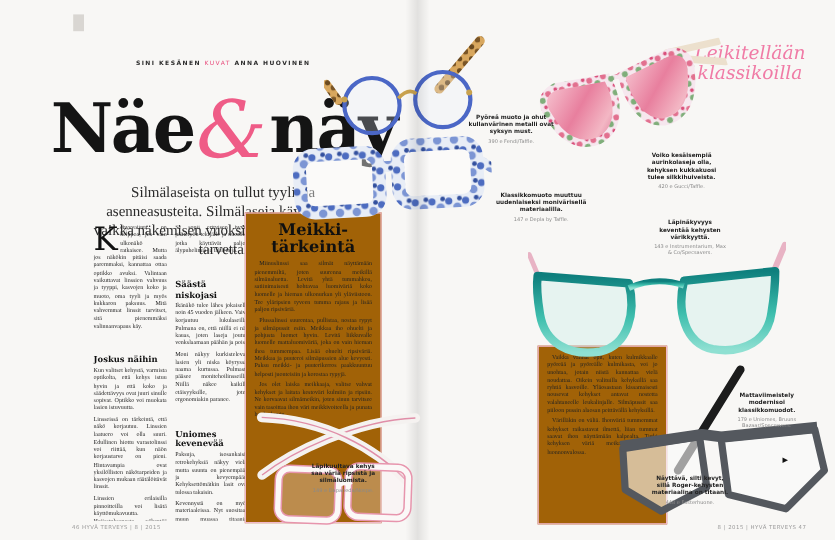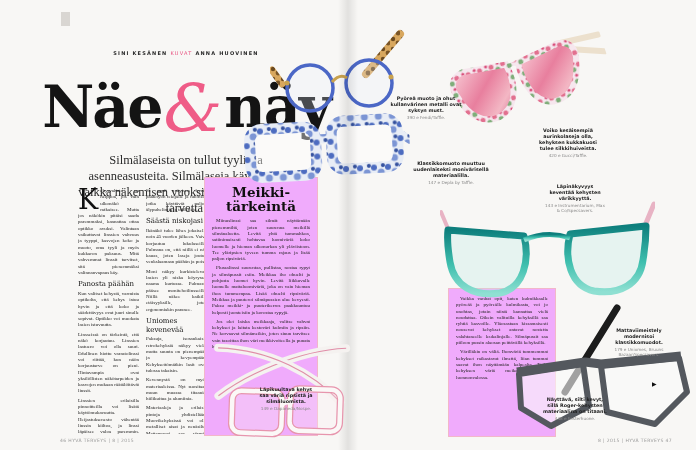--- a/index.html
+++ b/index.html
@@ -25,24 +25,24 @@
     font-size:12.5px;line-height:1.28;color:#2b2b2b;}
 
   
   .col{position:absolute;top:188px;height:246px;overflow:hidden;text-align:justify;
     font-size:5px;line-height:1.26;color:#222;}
   .col1{left:78px;width:61px;}
   .col2{left:146px;width:61px;}
   .col p{margin:0 0 3px 0;}
   .dropcap{float:left;font-family:"DejaVu Serif",serif;font-size:27px;line-height:23px;
     padding-right:2px;color:#111;}
-  .subhead{font-family:"DejaVu Serif",serif;font-weight:normal;font-size:7px;margin:4px 0 2px 0;color:#111;}
-
-  
-  .tipbox{position:absolute;background:#f0abfc;border:1px solid #f2b7c9;box-sizing:border-box;
+  .subhead{font-family:"DejaVu Serif",serif;font-weight:bold;font-size:7px;margin:20px 0 2px 0;color:#111;}
+
+  
+  .tipbox{position:absolute;background:#a16207;border:1px solid #f2b7c9;box-sizing:border-box;
     padding:7px 7px;text-align:justify;font-size:5px;line-height:1.26;color:#222;overflow:hidden;}
   .tipbox h2{font-family:"DejaVu Serif",serif;font-size:13.5px;line-height:1.05;margin:0 0 5px 0;
     text-align:center;color:#101010;font-weight:bold;}
   .tipbox p{margin:0 0 3px 0;text-indent:4px;}
   .box-meikki{left:204px;top:177px;width:114px;height:259px;}
   .box-korosta{left:448px;top:288px;width:108px;height:149px;}
 
   
   .script-head{position:absolute;left:560px;top:36px;width:130px;text-align:center;
     font-family:"DejaVu Serif",serif;font-style:italic;font-size:15.5px;line-height:1.1;
@@ -85,21 +85,21 @@
   </div>
 
   <div class="title">
     <span class="w">Näe</span><span class="amp">&amp;</span><span class="w">näy</span>
   </div>
 
   <div class="lede">Silmälaseista on tullut tyyli- ja asenneasusteita. Silmälaseja käytetään, vaikka näkemisen vuoksi niille ei olisikaan tarvetta.</div>
 
   <div class="col col1">
     <p><span class="dropcap">K</span><span>ehysvalinta on helppoa, jos vain ulkonäkö ratkaisee. Mutta jos näkökin pitäisi saada paremmaksi, kannattaa ottaa optikko avuksi. Valintaan vaikuttavat linssien vahvuus ja tyyppi, kasvojen koko ja muoto, oma tyyli ja myös kukkaron paksuus. Mitä vahvemmat linssit tarvitset, sitä pienemmäksi valinnanvapaus käy.</span></p>
-    <div class="subhead">Panosta päähän</div>
+    <div class="subhead">Joskus näihin</div>
     <p>Kun valitset kehystä, varmista optikolta, että kehys istuu hyvin ja että koko ja säädettävyys ovat juuri sinulle sopivat. Optikko voi muokata lasien istuvuutta.</p>
     <p>Linsseissä on tärkeintä, että näkö korjautuu. Linssien laatuero voi olla suuri. Edullinen hiottu varastolinssi voi riittää, kun näön korjaustarve on pieni. Hintavampia ovat yksilöllisten näkötarpeiden ja kasvojen mukaan räätälöitävät linssit.</p>
     <p>Linssien erilaisilla pinnoitteilla voi lisätä käyttömukavuutta. Heijastuksenesto vähentää linssin kiiltoa, ja linssi läpäisee valoa paremmin. Likaa hylkivä pinta helpottaa puhtaanapitoa. Blue control -pinnoite vähentää epätarkkuutta ja sinisen valon pääsyä silmään.</p>
   </div>
 
   <div class="col col2">
     <p>Se sopii erityisen hyvin päätetyön tekijälle ja nuorille, jotka käyttävät paljon älypuhelimia ja tabletteja.</p>
     <div class="subhead">Säästä niskojasi</div>
     <p>Ikänäkö tulee lähes jokaiselle noin 45 vuoden jälkeen. Vaiva korjautuu lukulaseilla. Pulmana on, että niillä ei näe kauas, joten laseja joutuu venkslaamaan päähän ja pois.</p>
     <p>Moni näkyy kurkistelevan lasien yli niska köyryssä, naama kurtussa. Pulmasta pääsee monitehoilinsseillä. Niillä näkee kaikille etäisyyksille, joten ergonomiakin paranee.</p>
@@ -118,20 +118,24 @@
     <p>Miinuslinssi saa silmät näyttämään pienemmiltä, joten suurenna meikillä silmänaluetta. Levitä yhtä tummahkoa, satiinimaisesti hohtavaa luomiväriä koko luomelle ja hieman ulkonurkan yli yläviistoon. Tee yläripsien tyveen tumma rajaus ja lisää paljon ripsiväriä.</p>
     <p>Plussalinssi suurentaa, pullistaa, nostaa rypyt ja silmäpussit esiin. Meikkaa iho ohuelti ja pohjusta luomet hyvin. Levitä liikkuvalle luomelle mattaluomiväriä, joka on vain hieman ihoa tummempaa. Lisää ohuelti ripsiväriä. Meikkaa ja puuteroi silmäpussien alue kevyesti. Paksu meikki- ja puuterikerros paakkuuntuu helposti juonteisiin ja korostaa rypyjä.</p>
     <p>Jos olet laiska meikkaaja, valitse vahvat kehykset ja laitata kestoväri kulmiin ja ripsiin. Ne korvaavat silmämeikin, joten sinun tarvitsee vain tasoittaa ihon väri meikkivoiteella ja punata huulet hyvin.</p>
   </div>
 
   <div class="tipbox box-korosta">
     <p>Vaikka vanhat opit, kuten kulmikkaalle pyöreää ja pyöreälle kulmikasta, voi jo unohtaa, jotain niistä kannattaa vielä noudattaa. Oikein valituilla kehyksillä saa ryhtiä kasvoille. Yläosastaan kissamaisesti nousevat kehykset antavat nostetta valahtaneelle leukalinjalle. Silmäpussit saa piiloon pussin alaosan peittävällä kehyksillä.</p>
     <p>Värilläkin on väliä. Ihonväriä tummemmat kehykset raikastavat ilmettä, liian tummat saavat ihon näyttämään kalpealta. Tutki kehyksen väriä meikatulla iholla luonnonvalossa.</p>
   </div>
 
+  <div class="script-head">
+    <span>Leikitellään</span><br>
+    <span>klassikoilla</span>
+  </div>
 
   <svg class="art" style="left:270px;top:26px;" width="140" height="92">
     <defs>
       <pattern id="tort" width="10" height="10" patternUnits="userSpaceOnUse">
         <rect width="10" height="10" fill="#d8a75e"></rect>
         <circle cx="3" cy="3" r="2.2" fill="#6b4a1f"></circle>
         <circle cx="8" cy="7" r="2.4" fill="#7a5526"></circle>
       </pattern>
     </defs>
     <path d="M96,48 L130,8" stroke="url(#tort)" stroke-width="8" stroke-linecap="round" fill="none"></path>

